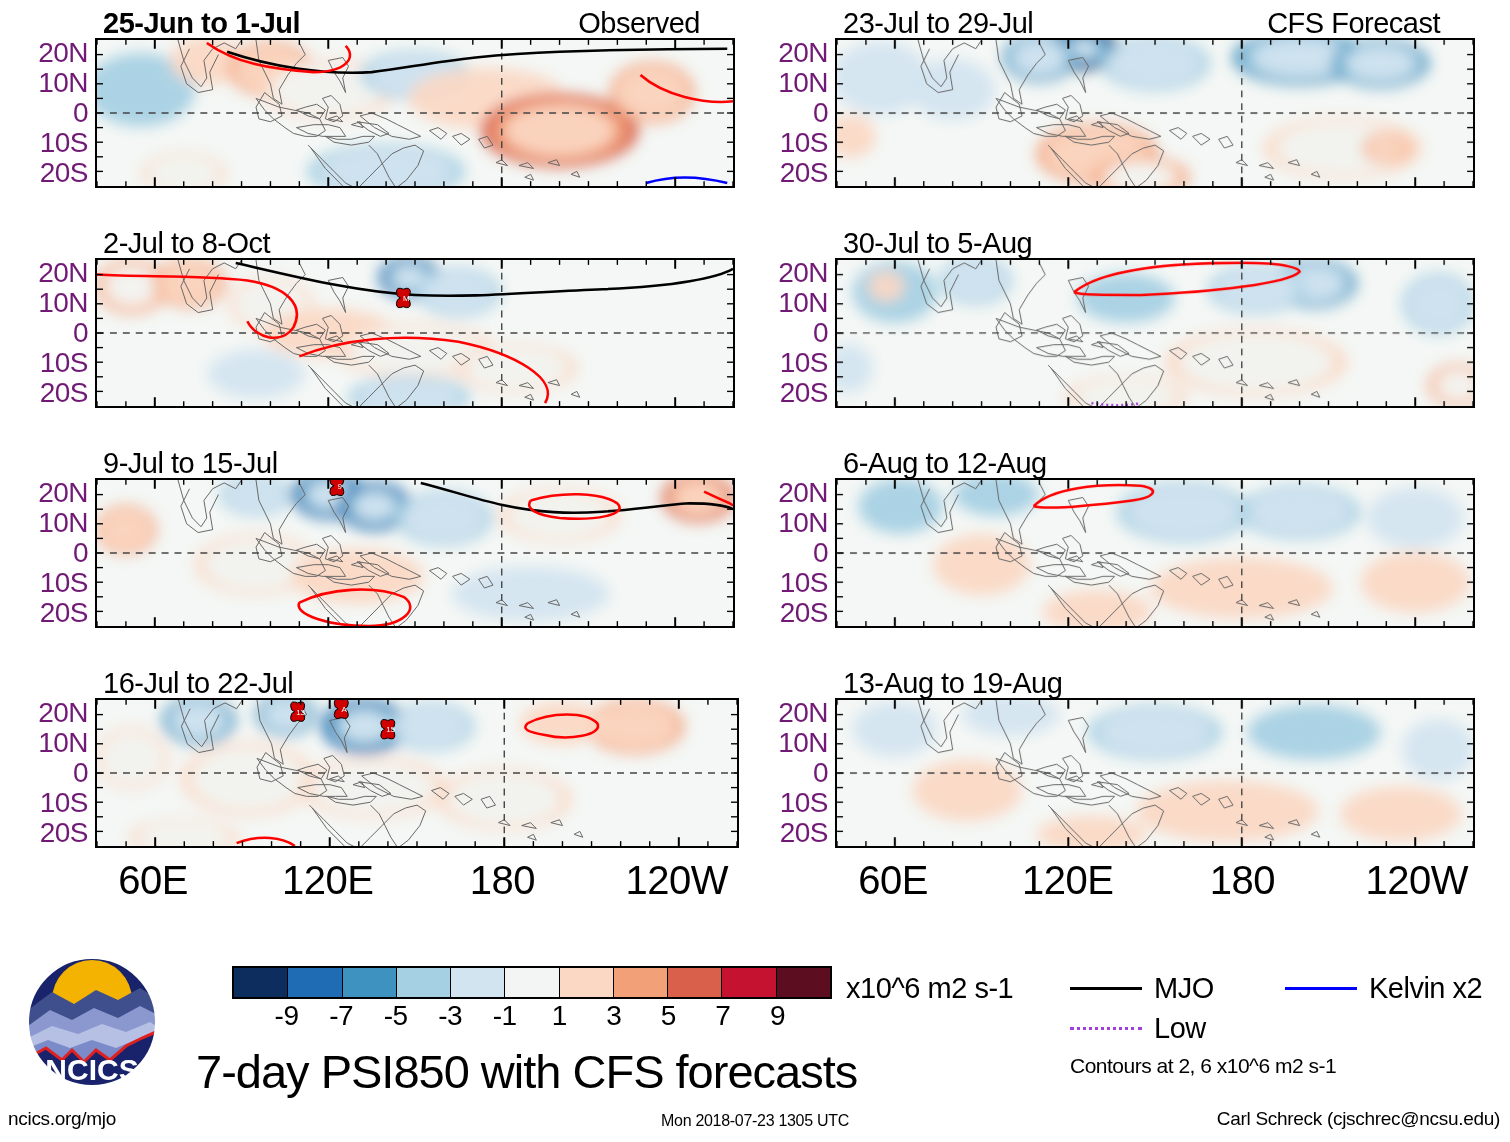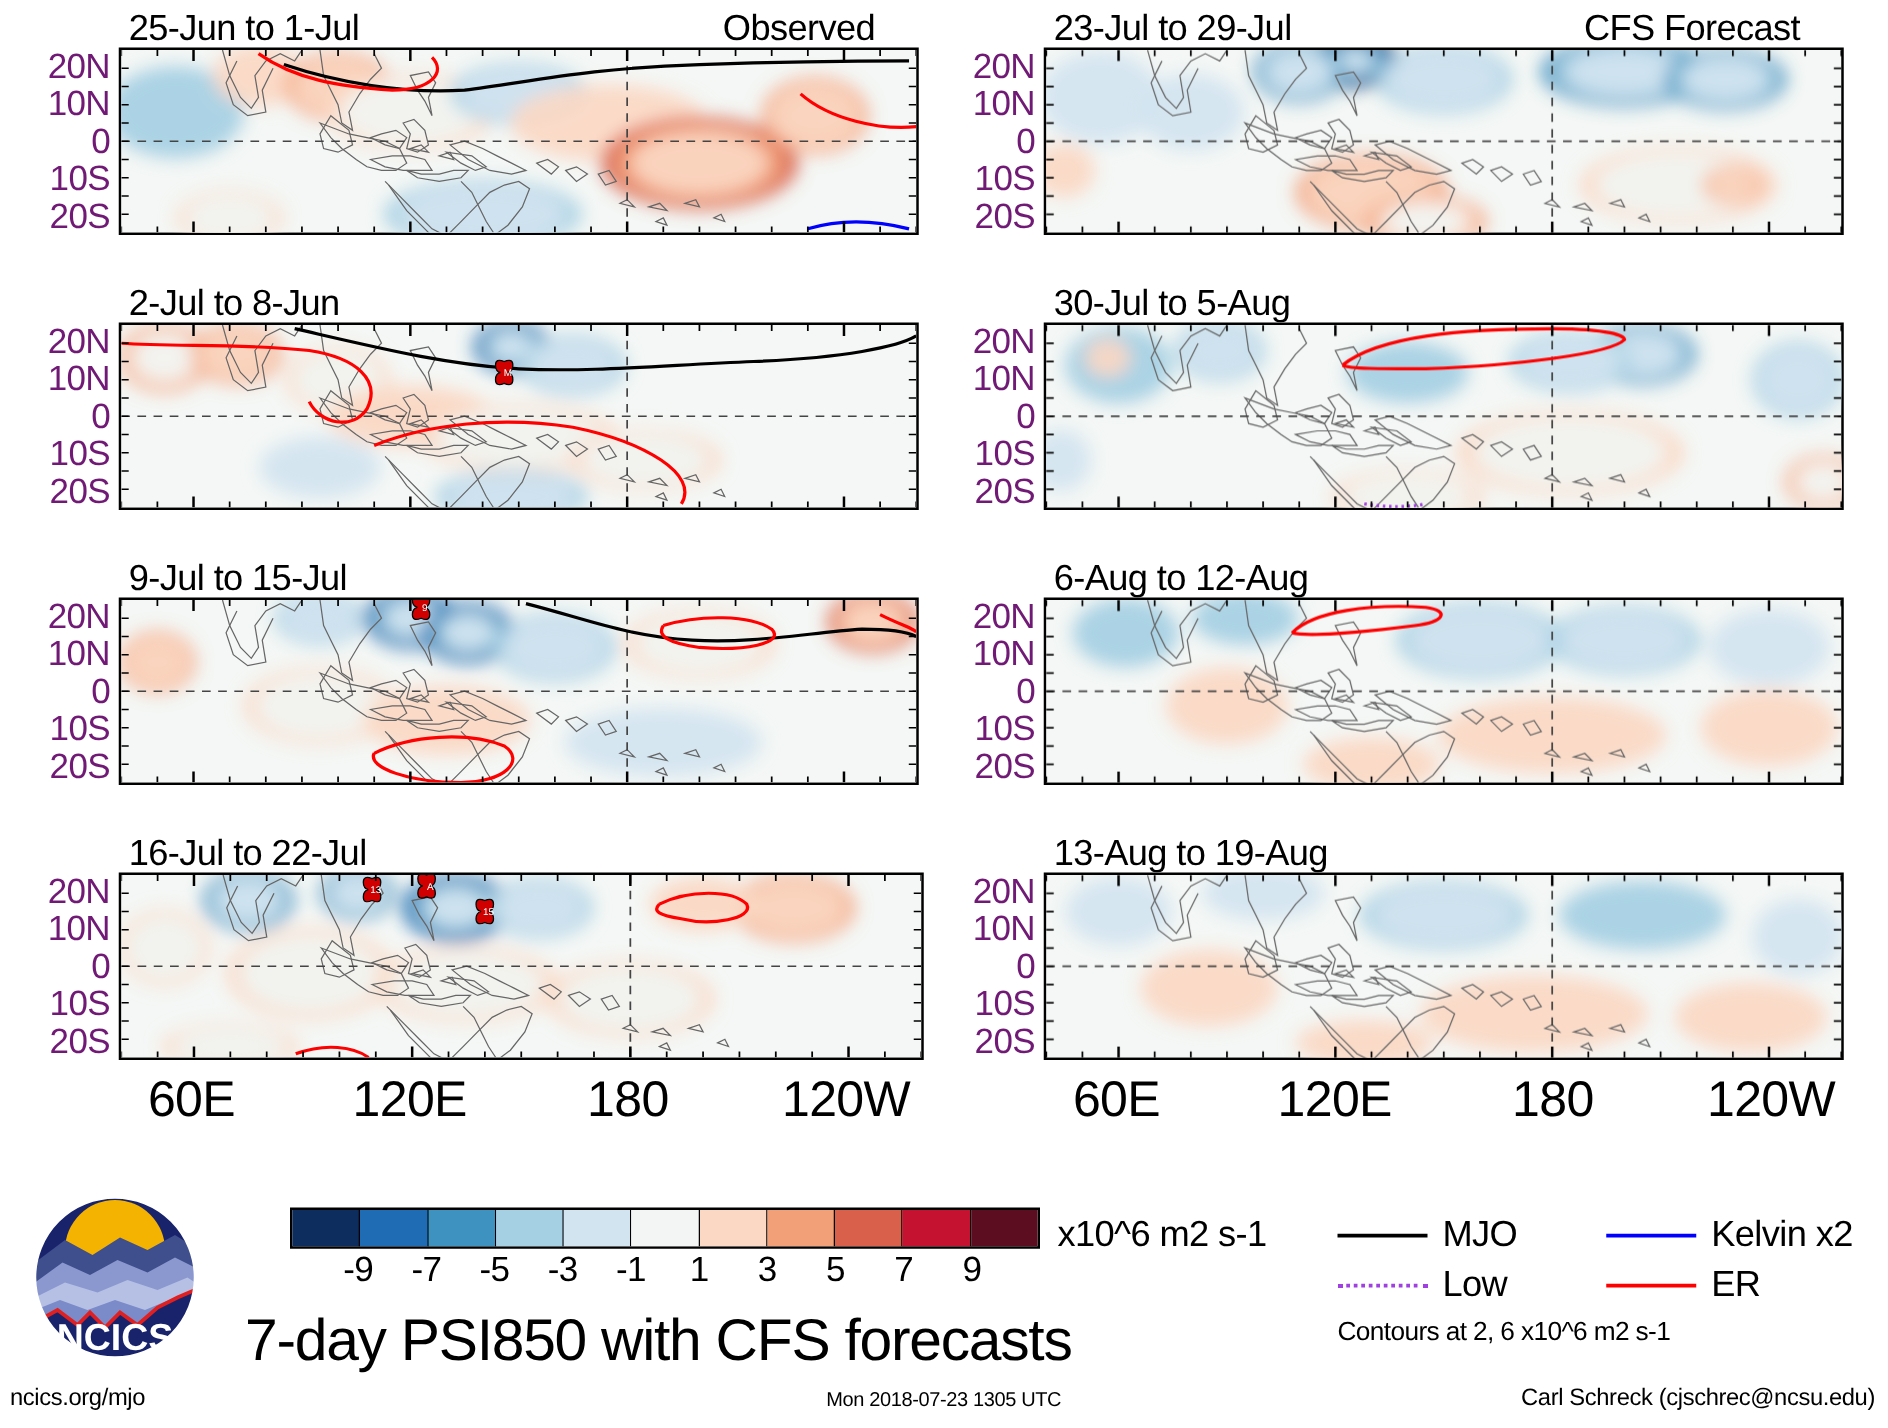--- a/index.html
+++ b/index.html
@@ -132,21 +132,21 @@
 
 <div class="panel-grid">
     <div class="panel" style="left: 0px; top: 8px; width: 700px; height: 200px;">
       <div class="ylabels" style="left: 0px; top: 30px; height: 150px;">
         <div class="ylab" style="top: 15px;">20N</div>
         <div class="ylab" style="top: 45px;">10N</div>
         <div class="ylab" style="top: 75px;">0</div>
         <div class="ylab" style="top: 105px;">10S</div>
         <div class="ylab" style="top: 135px;">20S</div>
       </div>
-      <div class="panel-title" style="left: 103px;">25-Jun to 1-Jul</div>
+      <div class="panel-title" style="left: 103px; font-weight: bold;">25-Jun to 1-Jul</div>
       <div class="panel-corner" style="right: 0px;">Observed</div>
       <div class="map-box" style="left: 95px; width: 640px; height: 150px;">
         <svg class="map-svg" viewBox="0 0 640 150" preserveAspectRatio="none">
           <defs>
             <filter id="blur-obs-1" x="-20%" y="-20%" width="140%" height="140%">
               <feGaussianBlur stdDeviation="7"></feGaussianBlur>
             </filter>
           </defs>
           <rect width="640" height="150" fill="#f4f7f5"></rect>
           <g filter="url(#blur-obs-1)">
@@ -272,21 +272,21 @@
       </div>
     </div>
     <div class="panel" style="left: 0px; top: 228px; width: 700px; height: 200px;">
       <div class="ylabels" style="left: 0px; top: 30px; height: 150px;">
         <div class="ylab" style="top: 15px;">20N</div>
         <div class="ylab" style="top: 45px;">10N</div>
         <div class="ylab" style="top: 75px;">0</div>
         <div class="ylab" style="top: 105px;">10S</div>
         <div class="ylab" style="top: 135px;">20S</div>
       </div>
-      <div class="panel-title" style="left: 103px;">2-Jul to 8-Jun</div>
+      <div class="panel-title" style="left: 103px;">2-Jul to 8-Oct</div>
       <div class="map-box" style="left: 95px; width: 640px; height: 150px;">
         <svg class="map-svg" viewBox="0 0 640 150" preserveAspectRatio="none">
           <defs>
             <filter id="blur-obs-2" x="-20%" y="-20%" width="140%" height="140%">
               <feGaussianBlur stdDeviation="7"></feGaussianBlur>
             </filter>
           </defs>
           <rect width="640" height="150" fill="#f4f7f5"></rect>
           <g filter="url(#blur-obs-2)">
             <ellipse cx="34.90909090909091" cy="27" rx="36.654545454545456" ry="28.35" fill="#f2a077" opacity="0.92"></ellipse>
@@ -1338,23 +1338,19 @@
     <div class="legend-item">
       <span class="legend-line" style="border-top-color:#0000ff"></span>
       <span class="legend-label">Kelvin x2</span>
     </div>
   </div>
   <div class="legend-row">
     <div class="legend-item">
       <span class="legend-line" style="border-top:3px dotted #a040e0"></span>
       <span class="legend-label">Low</span>
     </div>
-    <div class="legend-item">
-      <span class="legend-line" style="border-top-color:#ff0000"></span>
-      <span class="legend-label">ER</span>
-    </div>
   </div>
   <div class="legend-note">Contours at 2, 6 x10^6 m2 s-1</div>
 </div>
 
 <div class="foot foot-left">ncics.org/mjo</div>
 <div class="foot foot-center">Mon 2018-07-23 1305 UTC</div>
 <div class="foot foot-right">Carl Schreck (cjschrec@ncsu.edu)</div>
 
 </body></html>

